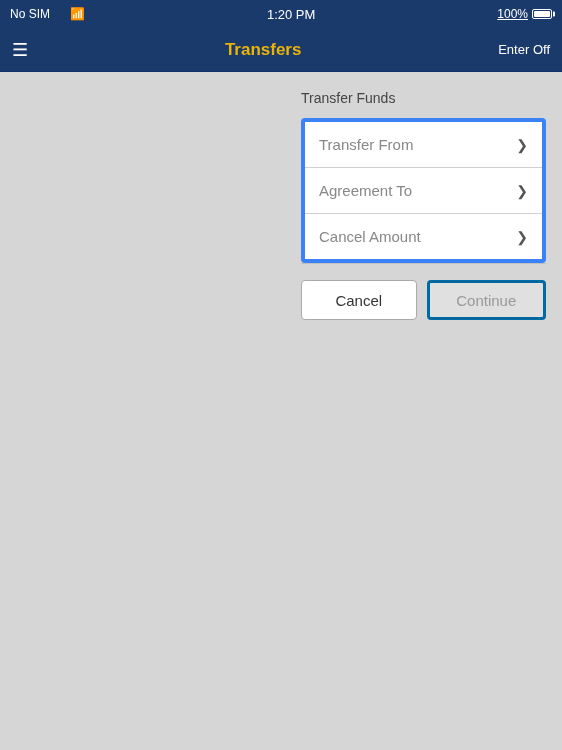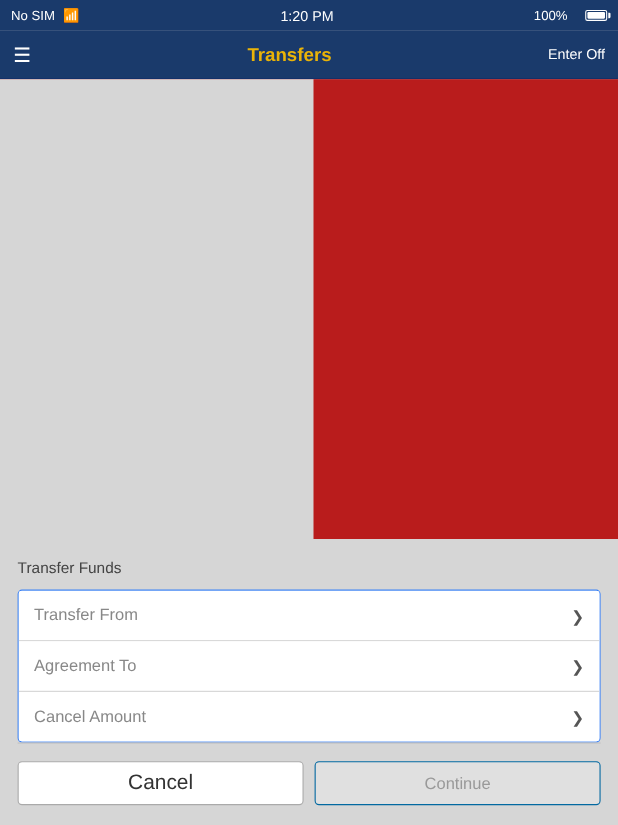--- a/index.html
+++ b/index.html
@@ -25,33 +25,34 @@
       align-items: center;
       justify-content: space-between;
       padding: 0 10px;
       color: white;
       font-size: 12px;
     }
 
     .status-left {
       display: flex;
       align-items: center;
-      gap: 8px;
+      gap: 20px;
     }
 
     .status-center {
       font-size: 13px;
       font-weight: 500;
     }
 
     .status-right {
       display: flex;
       align-items: center;
-      gap: 16px;
-      font-size: 12px;
+      gap: 4px;
+      font-size: 12px;
+      text-decoration: underline;
     }
 
     
     .nav-bar {
       width: 100%;
       height: 44px;
       background-color: #1a3a6b;
       display: flex;
       align-items: center;
       justify-content: space-between;
@@ -78,23 +79,22 @@
       color: white;
       font-size: 13px;
       cursor: pointer;
       text-decoration: none;
     }
 
     
     .main-content {
       width: 100%;
       height: calc(750px - 72px);
-      background-color: #b91c1c;
-      display: flex;
-      flex-direction: column;
+      background-color: #0f766e;
+      display: flex;
     }
 
     
     .sidebar-area {
       width: 285px;
       height: 100%;
       background-color: #d6d6d6;
     }
 
     
@@ -107,21 +107,21 @@
 
     .section-title {
       font-size: 14px;
       color: #444;
       margin-bottom: 12px;
       font-weight: 400;
     }
 
     .form-card {
       background-color: white;
-      border: 1px solid #3b82f6;
+      border: 4px solid #3b82f6;
       border-radius: 4px;
       overflow: hidden;
       margin-bottom: 0;
     }
 
     .form-row {
       display: flex;
       align-items: center;
       justify-content: space-between;
       padding: 14px 14px;
@@ -162,31 +162,31 @@
       display: flex;
       gap: 10px;
     }
 
     .btn-cancel {
       flex: 1;
       height: 40px;
       background-color: white;
       border: 1px solid #aaa;
       border-radius: 4px;
-      font-size: 19px;
+      font-size: 15px;
       color: #333;
       cursor: pointer;
       font-weight: 500;
     }
 
     .btn-continue {
       flex: 1;
       height: 40px;
       background-color: #e0e0e0;
-      border: 1px solid #0369a1;
+      border: 3px solid #0369a1;
       border-radius: 4px;
       font-size: 15px;
       color: #999;
       cursor: not-allowed;
       font-weight: 500;
     }
 
     
     .battery-icon {
       display: inline-block;

